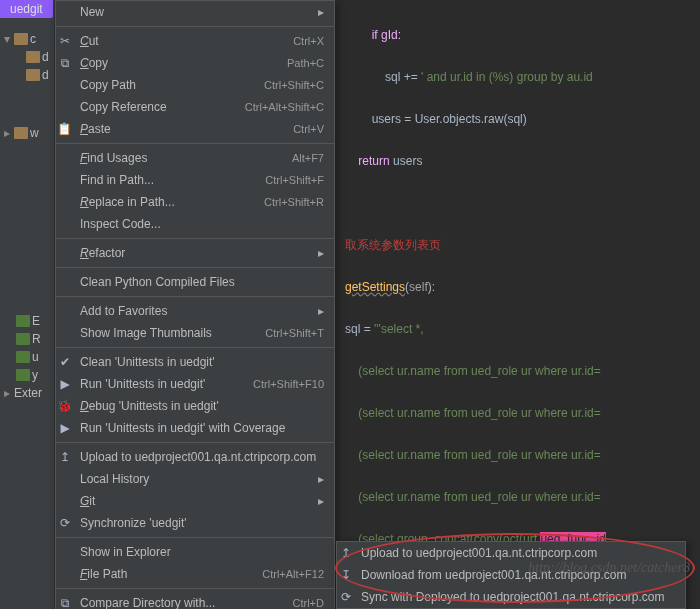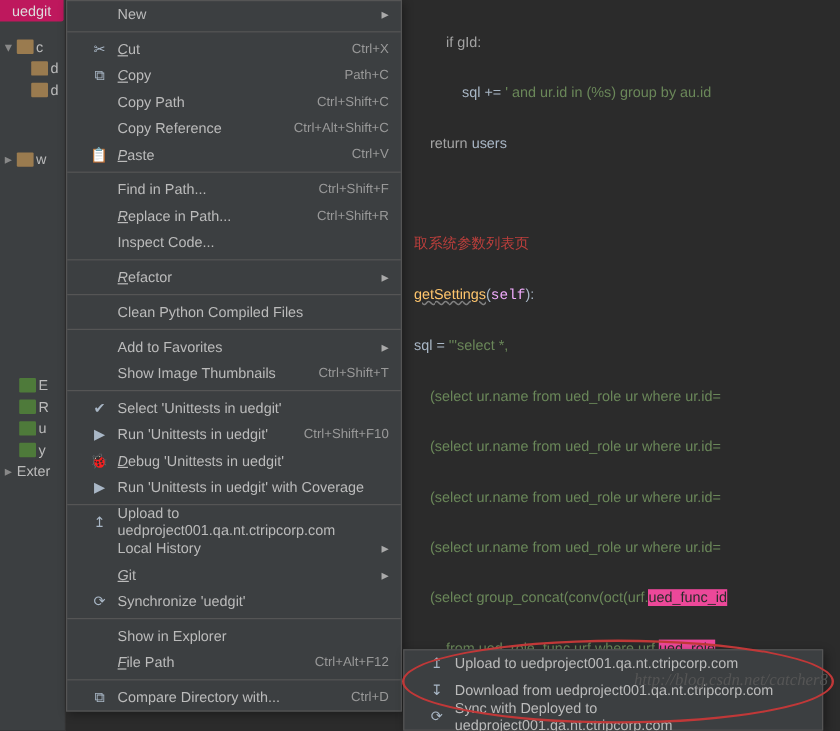--- a/index.html
+++ b/index.html
@@ -5,36 +5,36 @@
 * { margin:0; padding:0; box-sizing:border-box; font-family:"Segoe UI",Arial,sans-serif; font-size:12px; }
 body { background:#2b2b2b; color:#a9b7c6; width:700px; height:609px; overflow:hidden; position:relative; }
 .root { display:flex; height:100%; }
 .sidebar { width:55px; background:#3c3f41; border-right:1px solid #323232; padding-top:30px; }
 .sidebar .tree-item { padding:2px 4px; display:flex; align-items:center; gap:2px; color:#bbb; }
 .chev { width:8px; display:inline-block; color:#888; }
 .folder-icon,.file-icon { width:14px; height:12px; display:inline-block; }
 .folder-icon { background:#9a7b4f; border-radius:1px; }
 .file-icon { background:#4e7a3a; border-radius:1px; }
 .editor { flex:1; background:#2b2b2b; font-family:Consolas,monospace; font-size:13px; padding:4px 0 0 6px; line-height:21px; white-space:pre; }
-.kw { color:#a3a3a3; }
+.kw { color:#f0abfc; }
 .str { color:#6a8759; }
 .fn { color:#ffc66d; }
-.pur { color:#f0abfc;font-family:Liberation Mono, monospace; }
+.pur { color:#a3a3a3; }
 .redc { color:#bc3f3c; }
 .hl { background:#ec4899; color:#2b2b2b; }
 .ul { text-decoration:underline wavy #808080; }
 .menu { position:absolute; top:0; left:55px; width:280px; background:#3c3f41; border:1px solid #555; box-shadow:2px 2px 8px rgba(0,0,0,.4); }
-.menu-item { display:flex; align-items:center; padding:2px 10px 2px 18px; height:22px; color:#bbbbbb; cursor:pointer; }
+.menu-item { display:flex; align-items:center; padding:2px 10px 2px 0; height:22px; color:#bbbbbb; cursor:pointer; }
 .menu-sep { height:1px; background:#555; margin:3px 0; }
 .menu-icon { width:18px; height:16px; display:inline-flex; align-items:center; justify-content:center; margin-right:6px; color:#a9b7c6; }
 .menu-label { flex:1; }
 .menu-short { color:#999; font-size:11px; }
 .menu-arrow { color:#aaa; margin-left:4px; }
 .submenu { position:absolute; left:336px; top:541px; width:350px; background:#3c3f41; border:1px solid #555; box-shadow:2px 2px 8px rgba(0,0,0,.4); }
-.title-tab { position:absolute; top:0; left:0; background:#be185d; color:#ddd; padding:2px 10px; font-size:12px; border-radius:0 0 2px 0; }
+.title-tab { position:absolute; top:0; left:0; background:#8b5cf6; color:#ddd; padding:2px 10px; font-size:12px; border-radius:0 0 2px 0; }
 .red-oval { position:absolute; left:335px; top:533px; width:360px; height:70px; border:2px solid #c03838; border-radius:50%; pointer-events:none; }
 .watermark { position:absolute; right:10px; top:560px; color:#555; font-style:italic; font-size:14px; font-family:serif; }
 .mu { font-style:italic; }
 </style>
 </head>
 <body>
 
 <div class="title-tab">uedgit</div>
 
 <div class="root">
@@ -79,20 +79,21 @@
       </div>
     <div class="tree-item">
         <span class="chev">▸</span>
         <span>Exter</span>
       </div>
   </div>
 
   <div class="editor" style="padding-left:290px">
 <div><span class="kw">        if gId:</span></div>
 <div><span>            sql </span><span>+=</span><span class="str"> ' and ur.id in (%s) group by au.id</span></div>
+<div><span>        users = User.objects.raw(sql)</span></div>
 <div><span class="kw">    return </span><span>users</span></div>
 <div>&nbsp;</div>
 <div class="redc">取系统参数列表页</div>
 <div><span class="fn ul">getSettings</span><span>(</span><span class="pur">self</span><span>):</span></div>
 <div><span>sql </span><span>= </span><span class="str">'''select *,</span></div>
 <div class="str"><span>    (select ur.name from ued_role ur where ur.id=</span></div>
 <div class="str"><span>    (select ur.name from ued_role ur where ur.id=</span></div>
 <div class="str"><span>    (select ur.name from ued_role ur where ur.id=</span></div>
 <div class="str"><span>    (select ur.name from ued_role ur where ur.id=</span></div>
 <div class="str"><span>    (select group_concat(conv(oct(urf.</span><span class="hl">ued_func_id</span></div>
@@ -138,20 +139,25 @@
       <span class="menu-short">Ctrl+Alt+Shift+C</span>
     </div>
     <div class="menu-item">
       <span class="menu-icon">📋</span>
       <span class="menu-label"><span class="mu" style="text-decoration:underline">P</span>aste</span>
       <span class="menu-short">Ctrl+V</span>
     </div>
     <div class="menu-sep"></div>
     <div class="menu-item">
       <span class="menu-icon"></span>
+      <span class="menu-label"><span class="mu" style="text-decoration:underline">F</span>ind Usages</span>
+      <span class="menu-short">Alt+F7</span>
+    </div>
+    <div class="menu-item">
+      <span class="menu-icon"></span>
       <span class="menu-label">Find in Path...</span>
       <span class="menu-short">Ctrl+Shift+F</span>
     </div>
     <div class="menu-item">
       <span class="menu-icon"></span>
       <span class="menu-label"><span class="mu" style="text-decoration:underline">R</span>eplace in Path...</span>
       <span class="menu-short">Ctrl+Shift+R</span>
     </div>
     <div class="menu-item">
       <span class="menu-icon"></span>
@@ -175,21 +181,21 @@
       <span class="menu-arrow">▸</span>
     </div>
     <div class="menu-item">
       <span class="menu-icon"></span>
       <span class="menu-label">Show Image Thumbnails</span>
       <span class="menu-short">Ctrl+Shift+T</span>
     </div>
     <div class="menu-sep"></div>
     <div class="menu-item">
       <span class="menu-icon">✔</span>
-      <span class="menu-label">Select 'Unittests in uedgit'</span>
+      <span class="menu-label">Clean 'Unittests in uedgit'</span>
     </div>
     <div class="menu-item">
       <span class="menu-icon">▶</span>
       <span class="menu-label">Run 'Unittests in uedgit'</span>
       <span class="menu-short">Ctrl+Shift+F10</span>
     </div>
     <div class="menu-item">
       <span class="menu-icon">🐞</span>
       <span class="menu-label"><span class="mu" style="text-decoration:underline">D</span>ebug 'Unittests in uedgit'</span>
     </div>

